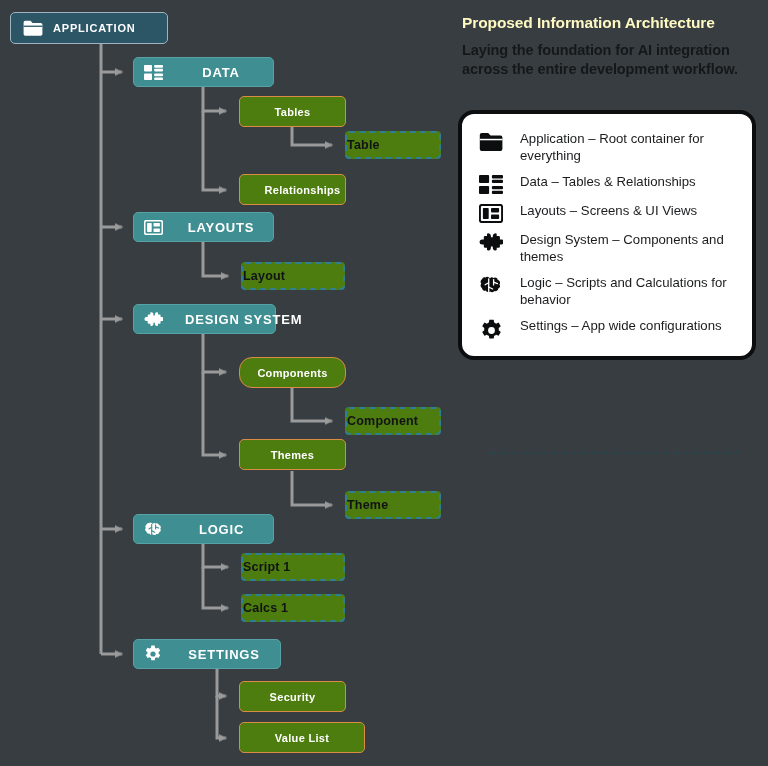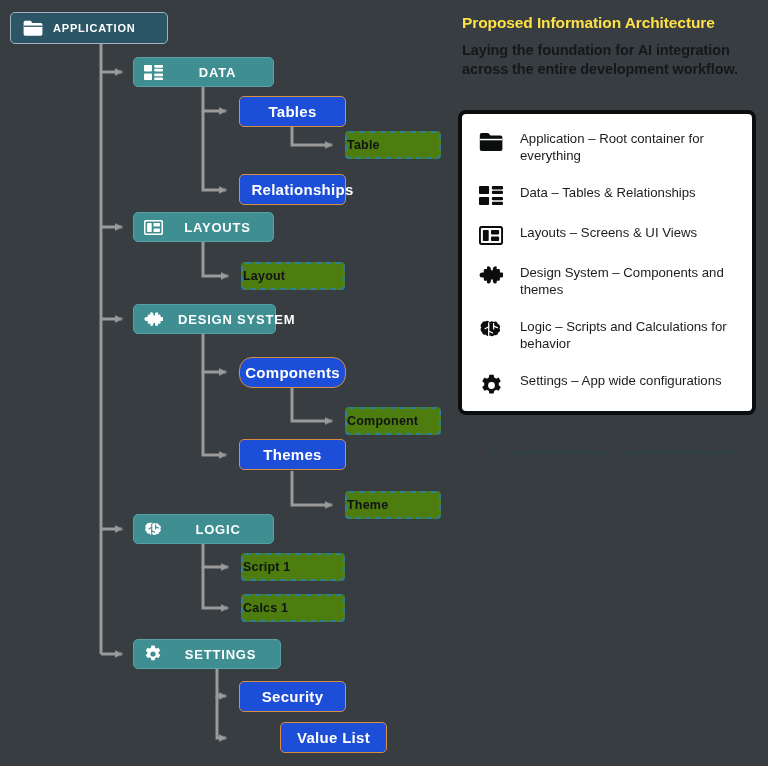--- a/index.html
+++ b/index.html
@@ -58,35 +58,35 @@
 
   
   .node.teal {
     background: #3e8e92;
     border: 1px solid #58a2a5;
     color: #ffffff;
     height: 30px;
     font-size: 13px;
     letter-spacing: 0.8px;
     padding: 0 10px;
-    gap: 15px;
+    gap: 22px;
   }
   .node.teal .nlabel {
     flex: 1;
     text-align: center;
     padding-right: 6px;
   }
 
   
   .node.orange {
-    background: #1d4ed8;
+    background: #4d7c0f;
     border: 1px solid #d98c42;
     color: #ffffff;
     height: 31px;
-    font-size: 15px;
+    font-size: 11px;
     justify-content: center;
   }
 
   
   .node.dashed {
     background: #4d7c0f;
     border: 2px dashed #2f7f93;
     border-radius: 4px;
     color: #121314;
     height: 28px;
@@ -105,21 +105,21 @@
   .icon svg { display: block; }
 
   
   #headings {
     position: absolute;
     left: 462px;
     top: 14px;
     width: 300px;
   }
   #heading-title {
-    color: #fde047;
+    color: #fef9c3;
     font-size: 15.5px;
     font-weight: bold;
     letter-spacing: -0.1px;
     margin: 0 0 8px 0;
     line-height: 1.2;
   }
   #heading-sub {
     color: #15181a;
     font-size: 14.5px;
     font-weight: bold;
@@ -130,25 +130,25 @@
 
   
   #legend {
     position: absolute;
     left: 458px;
     top: 110px;
     width: 298px;
     box-sizing: border-box;
     background: #ffffff;
     border: 4px solid #0c0d0e;
-    border-radius: 8px;
+    border-radius: 16px;
     padding: 16px 16px 14px 16px;
     display: flex;
     flex-direction: column;
-    gap: 19px;
+    gap: 8px;
   }
   .legend-row {
     display: flex;
     align-items: flex-start;
     gap: 16px;
   }
   .legend-ico {
     flex: 0 0 26px;
     width: 26px;
     display: flex;
@@ -325,21 +325,21 @@
         <circle cx="9" cy="9" r="2.6" fill="#3e8e92"></circle>
       </svg>
     </span>
     <span class="nlabel">SETTINGS</span>
   </div>
 
   <div class="node orange" style="left:239px; top:681px; width:107px;">
     <span>Security</span>
   </div>
 
-  <div class="node orange" style="left:239px; top:722px; width:107px;margin-left:41px;">
+  <div class="node orange" style="left:239px; top:722px; width:126px;">
     <span>Value List</span>
   </div>
 
   <div id="headings">
     <div id="heading-title">Proposed Information Architecture</div>
     <div id="heading-sub">Laying the foundation for AI integration across the entire development workflow.</div>
   </div>
 
   <div id="legend-ghost"></div>
 

